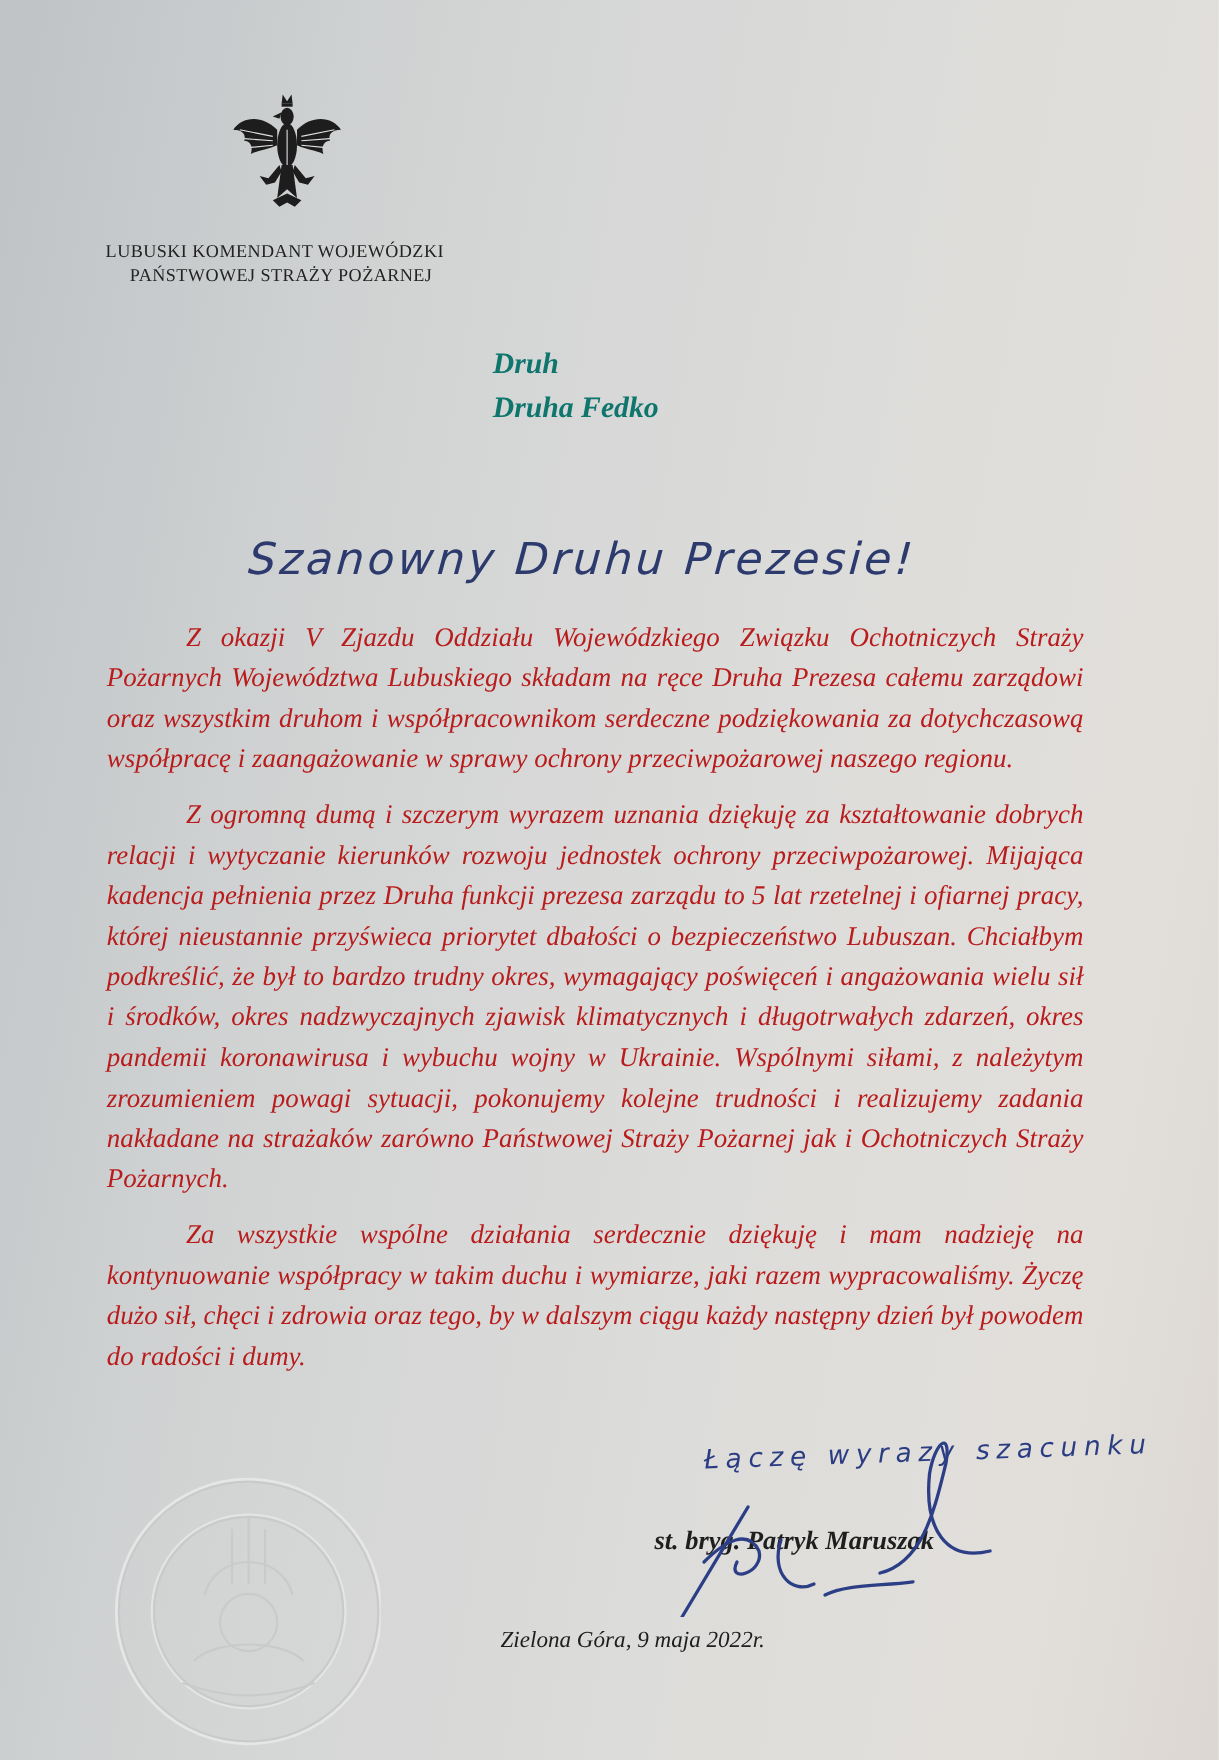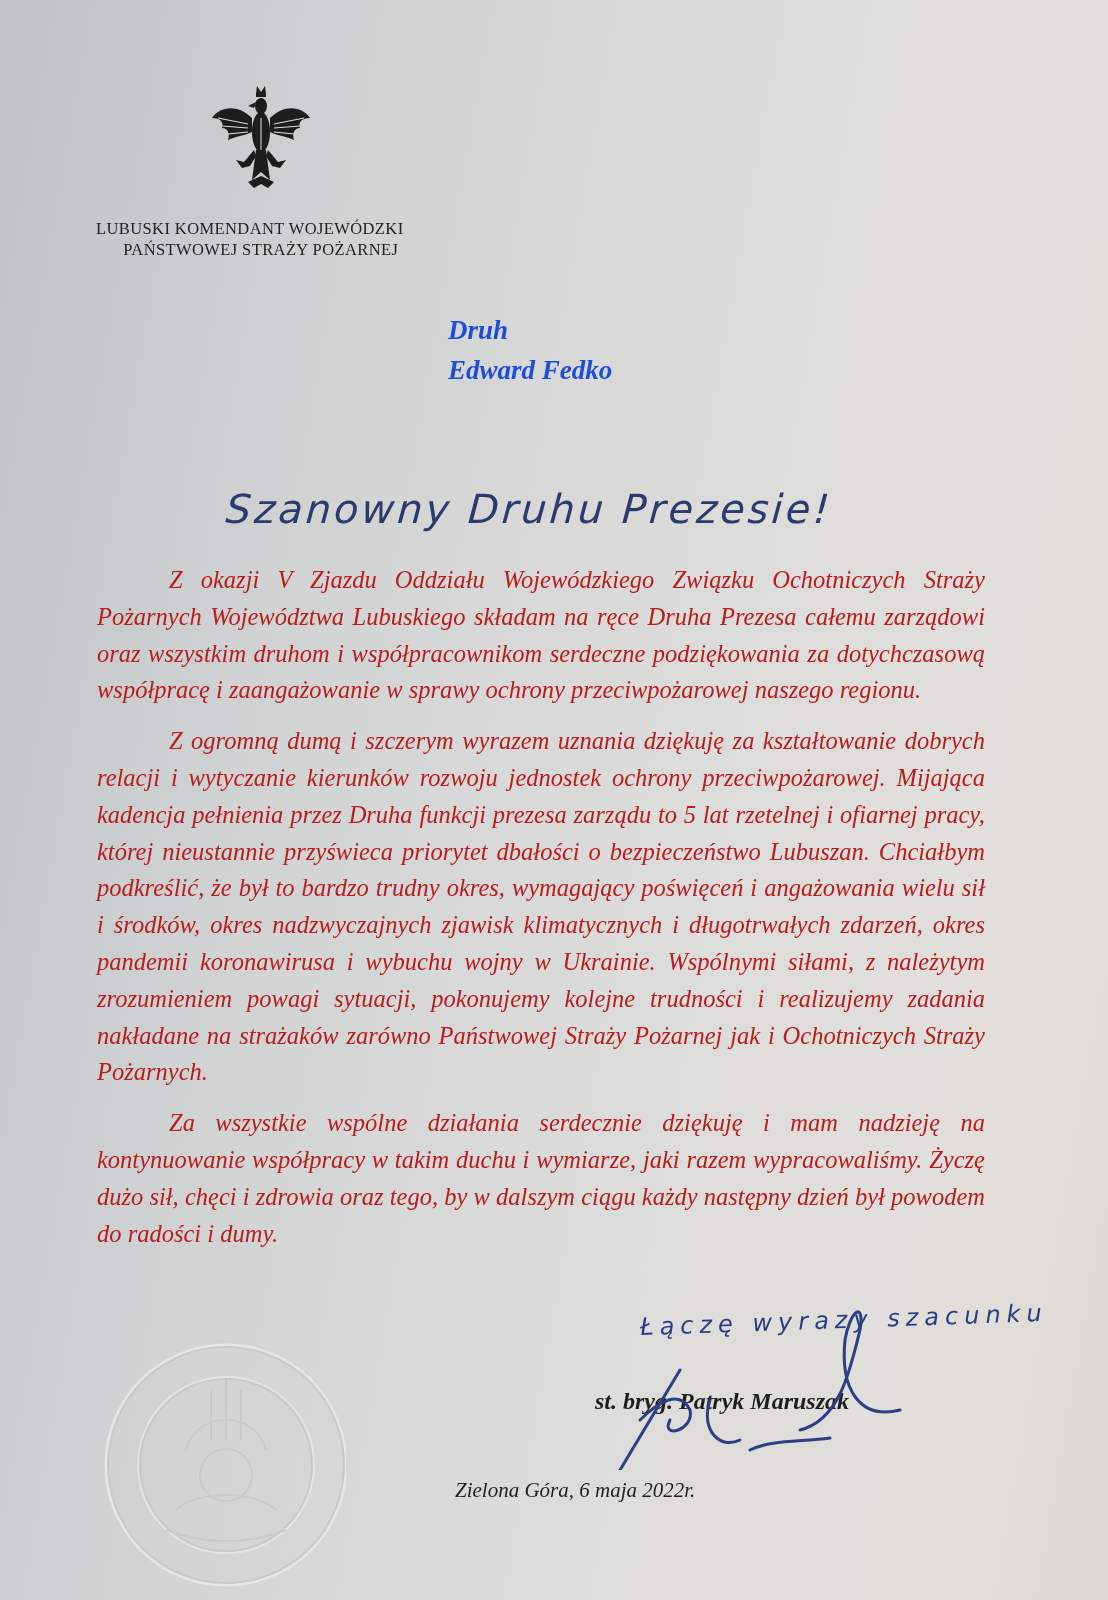--- a/index.html
+++ b/index.html
@@ -29,29 +29,29 @@
     .header-org {
       position: absolute;
       left: 96px;
       top: 218px;
       font-family: Liberation Serif, serif;
       font-size: 16.5px;
       letter-spacing: 0.4px;
       line-height: 21px;
       color: #222;
     }
-    .header-org .l2 { padding-left: 22px; text-align: center; }
+    .header-org .l2 { padding-left: 22px; }
     .recipient {
       position: absolute;
       left: 448px;
       top: 310px;
       font-family: "Liberation Serif", serif;
       font-style: italic;
       font-weight: bold;
-      color: #1d4ed8;
+      color: #0f766e;
     }
     .recipient .r1 { font-size: 27px; line-height: 40px; }
     .recipient .r2 { font-size: 27px; line-height: 40px; }
     .recipient .r3 { font-size: 23px; line-height: 34px; }
     .recipient .r4 { font-size: 23px; line-height: 34px; }
     .salutation {
       position: absolute;
       left: 226px;
       top: 486px;
       font-family: "DejaVu Sans", sans-serif;
@@ -150,21 +150,21 @@
     </g>
   </svg>
 
   <div class="header-org">
     <div>LUBUSKI KOMENDANT WOJEWÓDZKI</div>
     <div class="l2">PAŃSTWOWEJ STRAŻY POŻARNEJ</div>
   </div>
 
   <div class="recipient">
     <div class="r1">Druh</div>
-    <div class="r2">Edward Fedko</div>
+    <div class="r2">Druha Fedko</div>
   </div>
 
   <div class="salutation">Szanowny Druhu Prezesie!</div>
 
   <div class="body-text">
     <p>Z okazji V Zjazdu Oddziału Wojewódzkiego Związku Ochotniczych Straży Pożarnych Województwa Lubuskiego składam na ręce Druha Prezesa całemu zarządowi oraz wszystkim druhom i współpracownikom serdeczne podziękowania za dotychczasową współpracę i zaangażowanie w sprawy ochrony przeciwpożarowej naszego regionu.</p>
     <p>Z ogromną dumą i szczerym wyrazem uznania dziękuję za kształtowanie dobrych relacji i wytyczanie kierunków rozwoju jednostek ochrony przeciwpożarowej. Mijająca kadencja pełnienia przez Druha funkcji prezesa zarządu to 5 lat rzetelnej i ofiarnej pracy, której nieustannie przyświeca priorytet dbałości o bezpieczeństwo Lubuszan. Chciałbym podkreślić, że był to bardzo trudny okres, wymagający poświęceń i angażowania wielu sił i środków, okres nadzwyczajnych zjawisk klimatycznych i długotrwałych zdarzeń, okres pandemii koronawirusa i wybuchu wojny w Ukrainie. Wspólnymi siłami, z należytym zrozumieniem powagi sytuacji, pokonujemy kolejne trudności i realizujemy zadania nakładane na strażaków zarówno Państwowej Straży Pożarnej jak i Ochotniczych Straży Pożarnych.</p>
     <p>Za wszystkie wspólne działania  serdecznie dziękuję i mam nadzieję na kontynuowanie współpracy w takim duchu i wymiarze, jaki razem wypracowaliśmy. Życzę dużo  sił, chęci i zdrowia oraz tego, by w dalszym ciągu każdy następny dzień był powodem do radości i dumy.</p>
   </div>
 
@@ -175,21 +175,21 @@
   <svg class="sig-scribble" viewBox="0 0 400 200">
     <g fill="none" stroke="#2c3f86" stroke-width="3" stroke-linecap="round">
       <path d="M80 100 L20 200"></path>
       <path d="M40 150 C60 130 80 120 90 140 C95 160 60 170 70 150"></path>
       <path d="M110 130 C100 160 120 180 140 170"></path>
       <path d="M200 160 C240 150 250 100 260 60 C265 30 250 40 245 70 C240 120 260 150 300 140"></path>
       <path d="M150 180 C170 170 200 172 230 168"></path>
     </g>
   </svg>
 
-  <div class="place-date">Zielona Góra, 6 maja 2022r.</div>
+  <div class="place-date">Zielona Góra, 9 maja 2022r.</div>
 
   <svg class="seal" viewBox="0 0 250 270">
     <g fill="none" stroke="#c9cbcb" stroke-width="2">
       <circle cx="130" cy="135" r="120" stroke="#e6e6e6" stroke-width="3"></circle>
       <circle cx="130" cy="135" r="118"></circle>
       <circle cx="130" cy="135" r="88" stroke="#e4e4e4"></circle>
       <circle cx="130" cy="135" r="86"></circle>
       <circle cx="130" cy="145" r="26"></circle>
       <path d="M80 180 C100 160 160 160 180 180"></path>
       <path d="M90 120 C100 80 160 80 170 120"></path>

